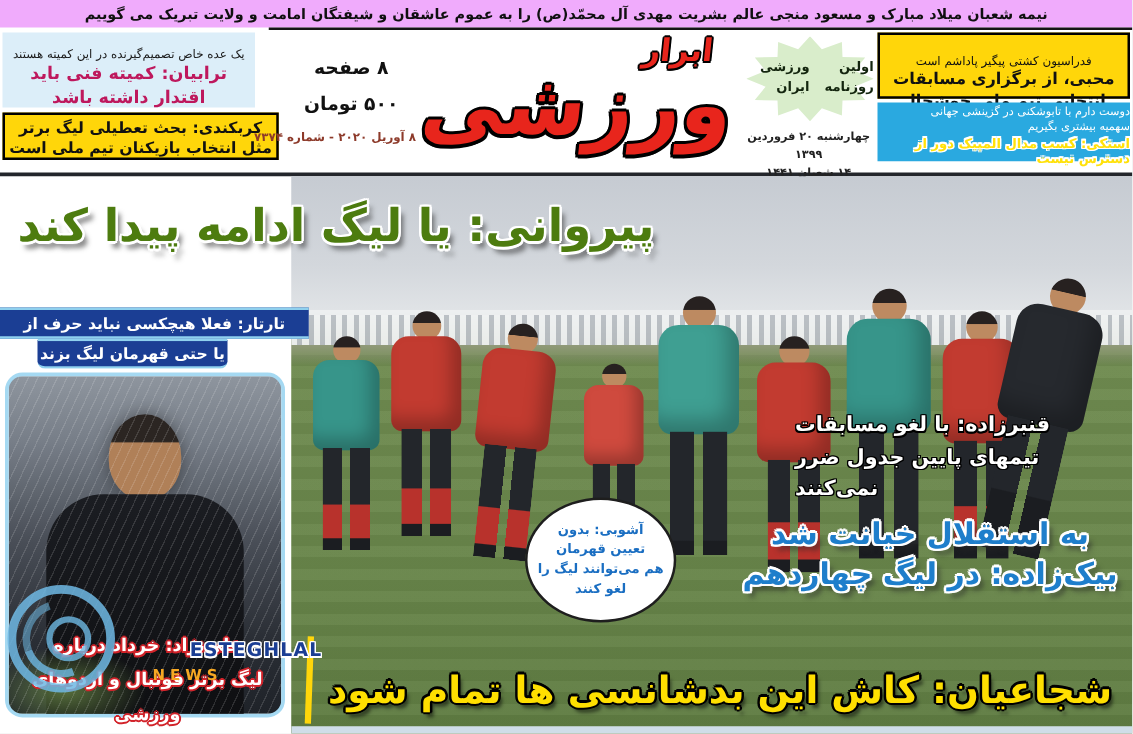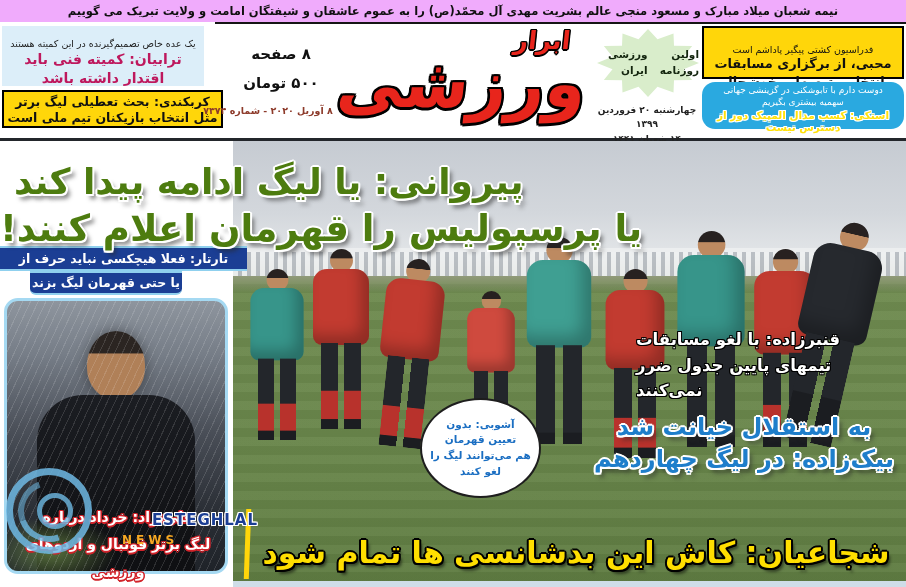--- a/index.html
+++ b/index.html
@@ -44,21 +44,21 @@
   .badge { position:absolute; left:597px; top:29px; width:102px; height:68px; }
   .badge .star { position:absolute; inset:0; background:#d9edcb;
     clip-path:polygon(100% 50%,84.8% 59.3%,93.3% 75%,75.5% 75.5%,75% 93.3%,59.3% 84.8%,50% 100%,40.7% 84.8%,25% 93.3%,24.5% 75.5%,6.7% 75%,15.2% 59.3%,0% 50%,15.2% 40.7%,6.7% 25%,24.5% 24.5%,25% 6.7%,40.7% 15.2%,50% 0%,59.3% 15.2%,75% 6.7%,75.5% 24.5%,93.3% 25%,84.8% 40.7%); }
   .badge .txt { position:absolute; inset:0; display:flex; flex-direction:row; justify-content:center; align-items:center; font-size:10.5px; font-weight:bold; color:#13250e; line-height:1.5; }
 
   .dates { position:absolute; left:588px; top:103px; width:118px; text-align:center; font-size:9px; color:#222; line-height:1.6; font-weight:bold; }
 
   .mohebbi { position:absolute; left:702px; top:26px; width:202px; height:53px; background:#ffd60a; border:2px solid #000; text-align:center; padding-top:16px; }
   .mohebbi .kick { font-size:9.5px; color:#111; }
   .mohebbi .head { font-size:13px; font-weight:bold; color:#111; line-height:1.35; padding:0 4px; }
-  .esteki { position:absolute; left:702px; top:82px; width:202px; height:47px; background:#2aa9e0; text-align:center; padding-top:2px;border-radius:13px; }
+  .esteki { position:absolute; left:702px; top:82px; width:202px; height:47px; background:#2aa9e0; padding-top:2px; }
   .esteki .kick { font-size:9px; color:#fff; line-height:1.35; }
   .esteki .head { font-size:10.5px; font-weight:bold; color:#ffe10a; margin-top:1px; }
 
   
   .photo { position:absolute; left:233px; top:141px; width:673px; height:446px; overflow:hidden;
     background:linear-gradient(180deg,#c6cbd2 0%,#d3d7dc 16%,#e0e3e6 24%,#939b7c 30%,#6f8b50 34%,#68854a 72%,#5f7c42 100%); }
   .fence { position:absolute; left:0; right:0; top:24%; height:28px; border-top:4px solid #eef0f1;
     background:repeating-linear-gradient(90deg,#f1f3f4 0 5px,#b9bec4 5px 9px); opacity:.92; }
   .grass-tex { position:absolute; left:0; right:0; top:32%; bottom:0;
     background:repeating-linear-gradient(180deg,rgba(0,0,0,.04) 0 9px,rgba(255,255,255,.03) 9px 18px); }
@@ -213,21 +213,20 @@
         <i class="tr"></i>
         <i class="lg"></i>
       </div>
 
     <div class="flagpost"></div>
     <div class="photo-band"></div>
   </div>
 
   <div class="main-headline">
     <div class="l1 ow2">پیروانی: یا لیگ ادامه پیدا کند</div>
-    <div class="l2 ow2">یا پرسپولیس را قهرمان اعلام کنند!</div>
   </div>
 
   <div class="ghanbarzadeh">
     <div class="ob1">قنبرزاده: با لغو مسابقات</div>
     <div class="ob1">تیمهای پایین جدول ضرر نمی‌کنند</div>
   </div>
   <div class="beykzadeh">
     <div class="ow2">به استقلال خیانت شد</div>
     <div class="ow2">بیک‌زاده: در لیگ چهاردهم</div>
   </div>

